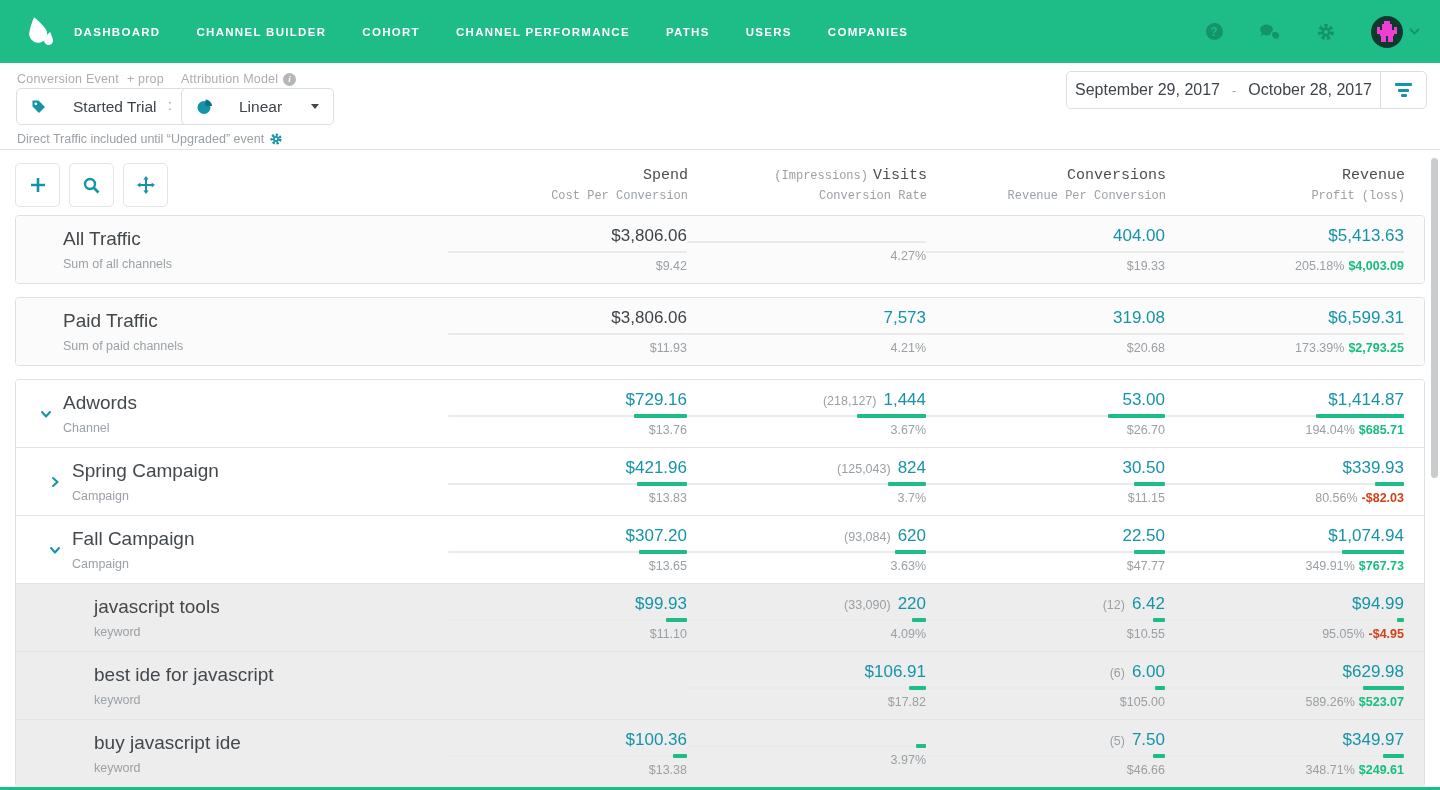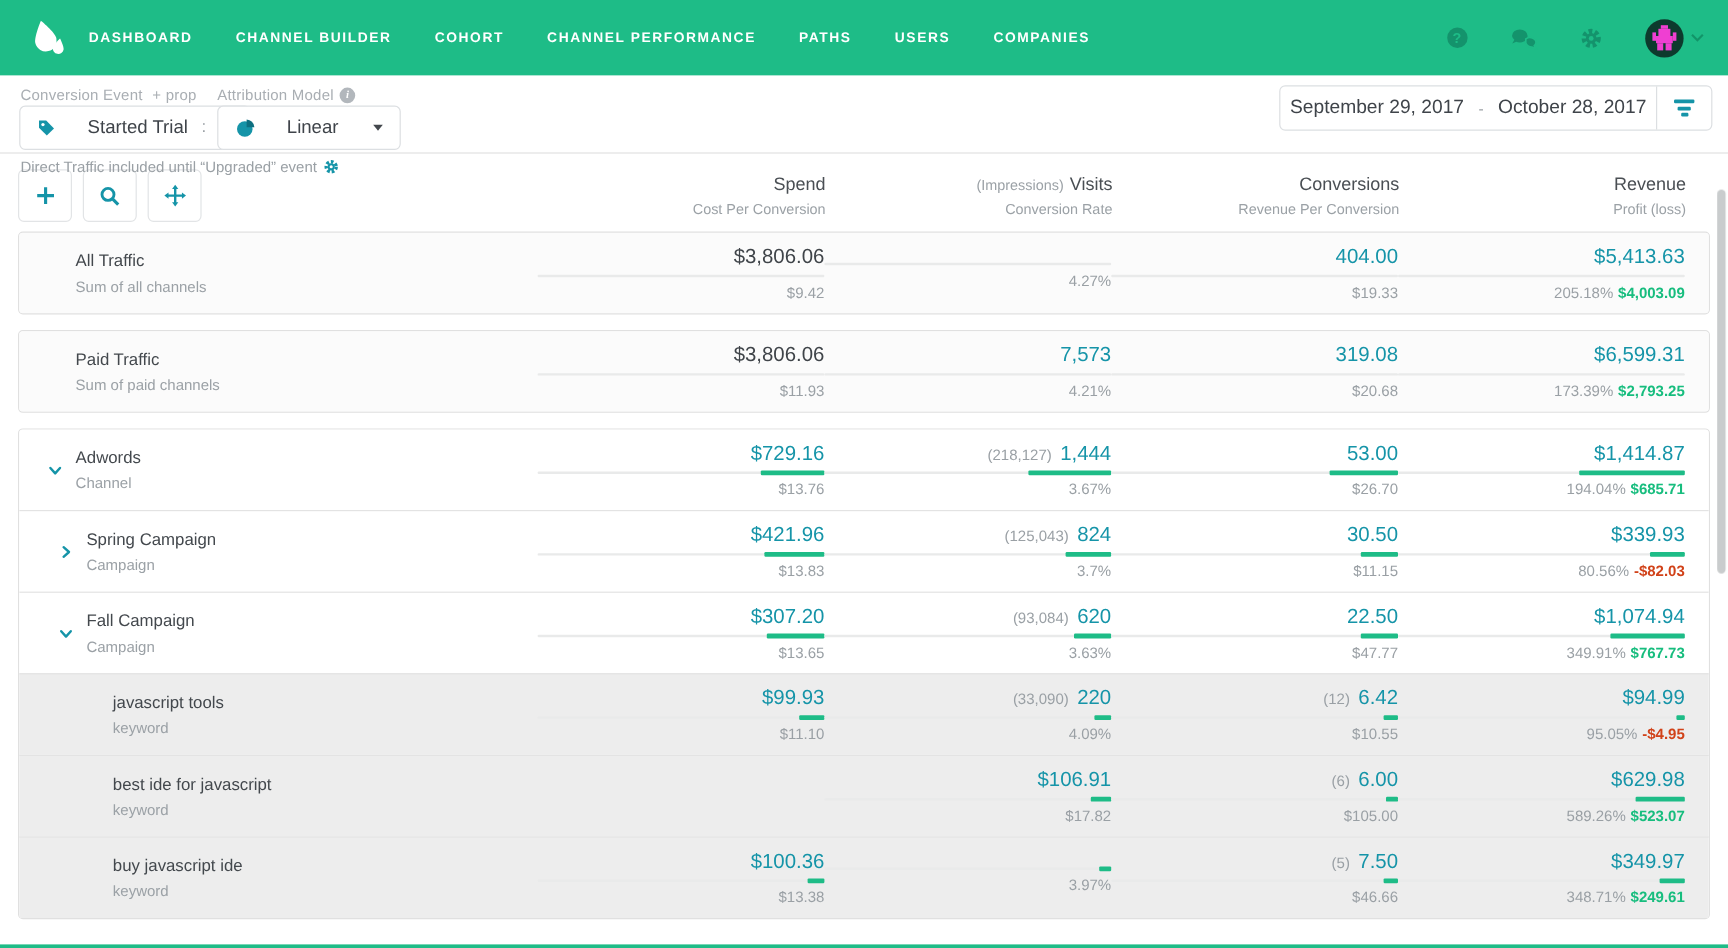--- a/index.html
+++ b/index.html
@@ -12,21 +12,21 @@
   .nav-menu { display:flex; align-items:center; gap:36px; }
   .nav-item { color:#fff; font-size:11.5px; font-weight:bold; letter-spacing:1.3px; text-decoration:none; cursor:pointer; }
   .nav-right { margin-left:auto; display:flex; align-items:center; gap:34px; }
   .nav-icon { width:22px; height:22px; display:flex; align-items:center; justify-content:center; cursor:pointer; }
   .help-circle { width:17px; height:17px; border-radius:50%; background:#14936c; color:#1ebc87;
     font-size:12px; font-weight:bold; display:flex; align-items:center; justify-content:center; }
   .avatar-wrap { display:flex; align-items:center; gap:6px; cursor:pointer; }
   .avatar { width:32px; height:32px; border-radius:50%; background:#0d3a2d; overflow:hidden; display:flex; align-items:center; justify-content:center; }
 
   
-  .filterbar { height:65px; border-bottom:1px solid #e2e2e2; position:relative; background:#fff; }
+  .filterbar { height:87px; border-bottom:1px solid #e2e2e2; position:relative; background:#fff; }
   .f-label { position:absolute; font-size:12.5px; color:#a9aeb3; top:9px; letter-spacing:.2px; }
   .f-label .addprop { margin-left:8px; cursor:pointer; }
   .lbl-event { left:17px; }
   .lbl-model { left:181px; display:flex; align-items:center; gap:5px; }
   .info-dot { width:13px; height:13px; border-radius:50%; background:#b2b7bc; color:#fff; font-size:9px; font-weight:bold;
     display:inline-flex; align-items:center; justify-content:center; font-family:"Liberation Serif",serif; font-style:italic; }
   .dropdown { position:absolute; top:25px; height:37px; background:#fff; border:1px solid #dcdfe2; border-radius:5px;
     display:flex; align-items:center; gap:27px; padding:0 14px; cursor:pointer; font-size:15.5px; color:#3f444a; }
   .dd-event { left:16px; }
   .dd-model { left:181px; }
@@ -59,21 +59,21 @@
   .card.summary { background:#fbfbfb; }
   .row { display:flex; align-items:stretch; min-height:65px; padding-right:20px; background:#fff; }
   .card.summary .row { background:#fbfbfb; }
   .row + .row { border-top:1px solid #e3e3e3; }
   .row.bg-gray { background:#ededed; }
   .row-label { flex:1; display:flex; align-items:center; gap:9px; padding:11px 0 11px 24px; }
   .row.depth-1 .row-label { padding-left:33px; }
   .row.depth-2 .row-label { padding-left:55px; }
   .chev { width:14px; display:flex; align-items:center; cursor:pointer; }
   .chev svg { display:block; }
-  .row-text .title { font-size:14px; color:#43484d; }
+  .row-text .title { font-size:19px; color:#43484d; }
   .row-text .subtitle { font-size:12.5px; color:#9ba1a6; margin-top:7px; }
   .cell { width:239px; display:flex; flex-direction:column; justify-content:center; text-align:right; padding:10px 0; }
   .topline { display:flex; justify-content:flex-end; align-items:baseline; gap:7px; font-size:17px; }
   .topline .pfx { font-size:12.5px; color:#9aa0a5; }
   .val.teal { color:#1594a8; }
   .val.dark { color:#3f4449; }
   .bar { height:2px; background:#e9eaea; margin:5px 0 6px; position:relative; border-radius:1px; }
   .bar .fill { position:absolute; right:0; top:-1px; height:4px; background:#1ebc87; border-radius:1px; }
   .subline { font-size:12.5px; color:#9aa0a5; }
   .subline .profit { font-weight:bold; margin-left:4px; }
@@ -211,21 +211,21 @@
     <button class="tool-btn">
       <svg width="18" height="18" viewBox="0 0 18 18">
         <path d="M9 2 V16 M2 9 H16" stroke="#1594a8" stroke-width="2"></path>
         <path d="M9 0 L11.6 3.4 H6.4 Z" fill="#1594a8"></path>
         <path d="M9 18 L6.4 14.6 H11.6 Z" fill="#1594a8"></path>
         <path d="M0 9 L3.4 6.4 V11.6 Z" fill="#1594a8"></path>
         <path d="M18 9 L14.6 11.6 V6.4 Z" fill="#1594a8"></path>
       </svg>
     </button>
   </div>
-  <div id="column-headers" style="display:flex;">
+  <div id="column-headers" style="display:flex;font-family:Liberation Mono, monospace;">
       <div class="head-cell">
         <div class="h1"><span>Spend</span></div>
         <div class="h2">Cost Per Conversion</div>
       </div>
       <div class="head-cell">
         <div class="h1"><span class="pfx">(Impressions)</span><span>Visits</span></div>
         <div class="h2">Conversion Rate</div>
       </div>
       <div class="head-cell">
         <div class="h1"><span>Conversions</span></div>

